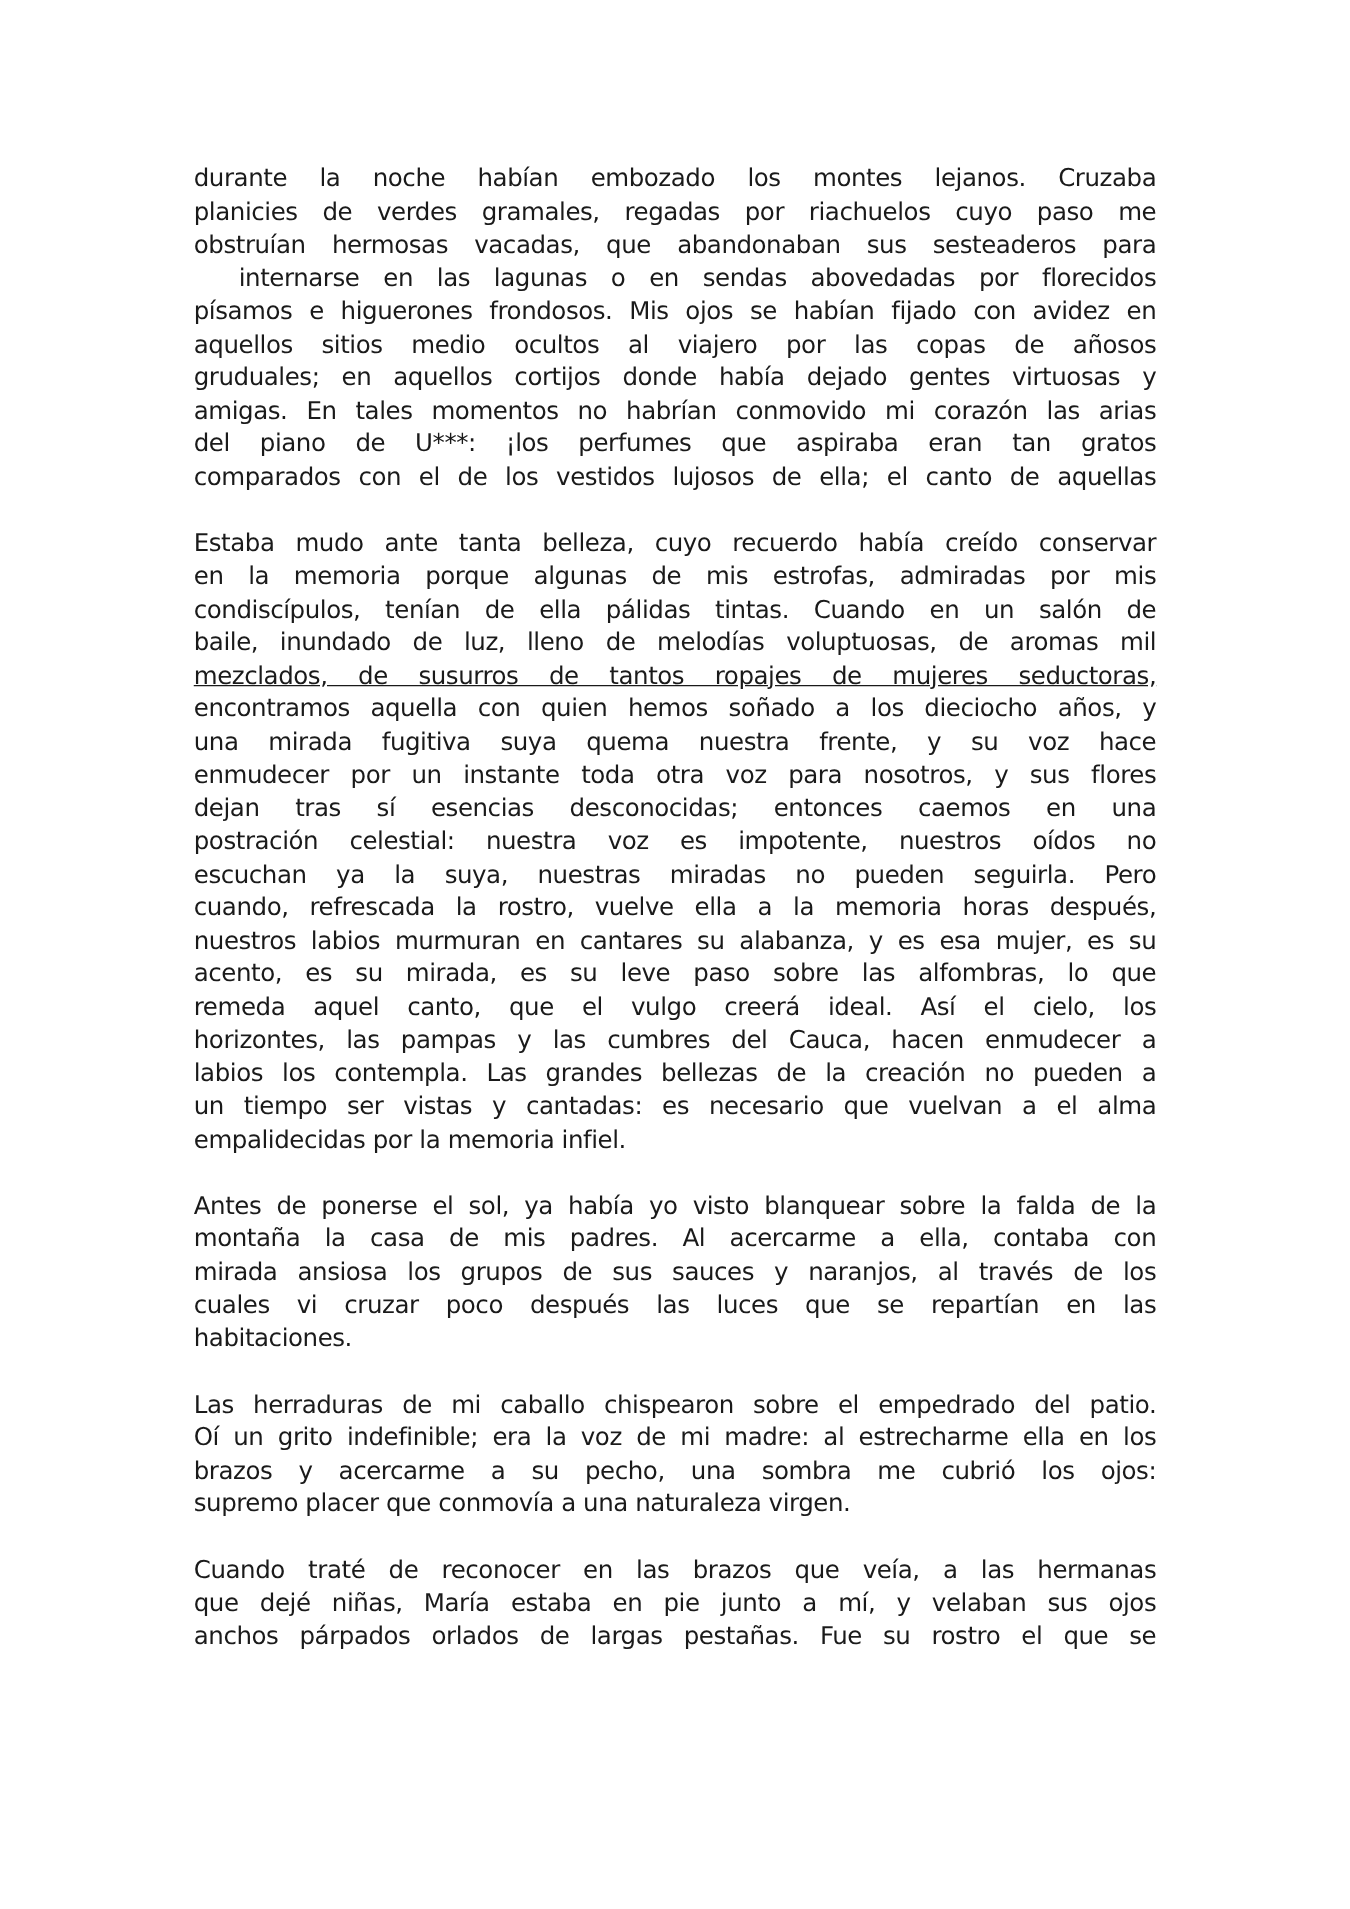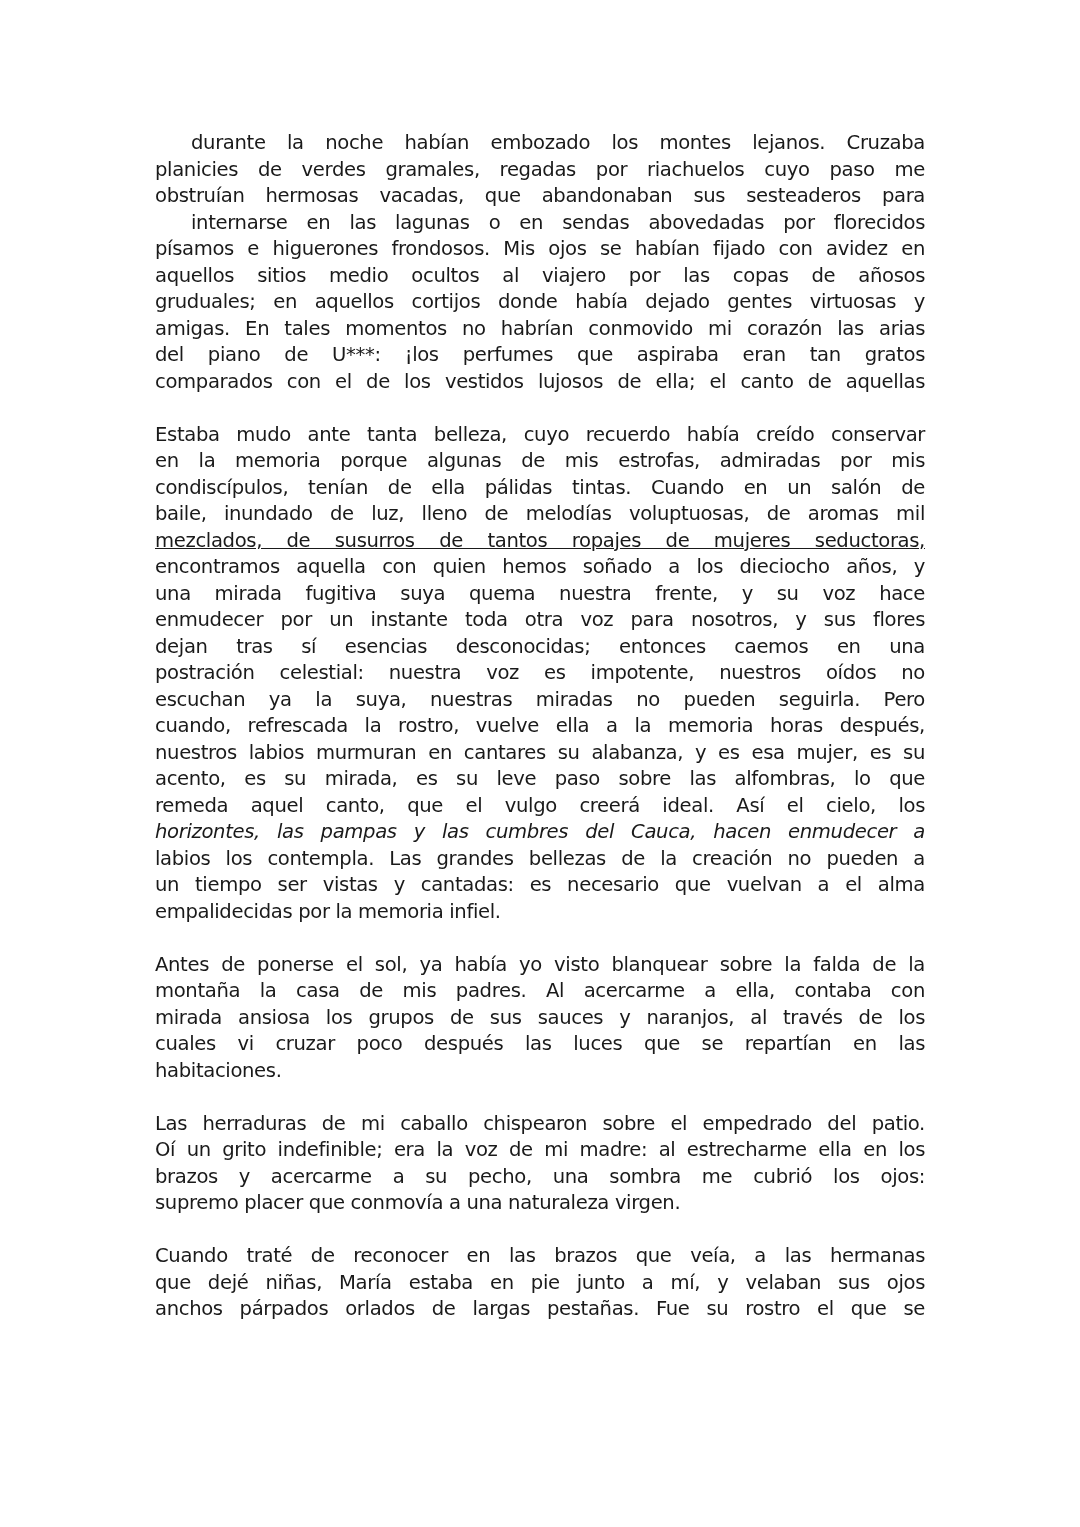--- a/index.html
+++ b/index.html
@@ -17,21 +17,21 @@
     overflow: visible;
   }
   .line.last { text-align-last: left; }
 </style>
 </head>
 <body>
 
 <div class="page">
 
   <div class="para">
-    <span class="line" style="white-space: nowrap; display: block; word-spacing: 0px; margin-left: 36px;"><span style="white-space: nowrap; word-spacing: 0px;">durante la noche habían embozado los montes lejanos. Cruzaba</span></span>
+    <span class="line" style="white-space: nowrap; display: block; word-spacing: 0px;"><span style="white-space: nowrap; word-spacing: 0px;">durante la noche habían embozado los montes lejanos. Cruzaba</span></span>
     <span class="line" style="white-space: nowrap; display: block; word-spacing: 0px;"><span style="white-space: nowrap; word-spacing: 0px;">planicies de verdes gramales, regadas por riachuelos cuyo paso me</span></span>
     <span class="line" style="white-space: nowrap; display: block; word-spacing: 0px;"><span style="white-space: nowrap; word-spacing: 0px;">obstruían hermosas vacadas, que abandonaban sus sesteaderos para</span></span>
     <span class="line" style="white-space: nowrap; display: block; word-spacing: 0px;"><span style="white-space: nowrap; word-spacing: 0px; margin-left: 36px;">internarse en las lagunas o en sendas abovedadas por florecidos</span></span>
     <span class="line" style="white-space: nowrap; display: block; word-spacing: 0px;"><span style="white-space: nowrap; word-spacing: 0px;">písamos e higuerones frondosos. Mis ojos se habían fijado con avidez en</span></span>
     <span class="line" style="white-space: nowrap; display: block; word-spacing: 0px;"><span style="white-space: nowrap; word-spacing: 0px;">aquellos sitios medio ocultos al viajero por las copas de añosos</span></span>
     <span class="line" style="white-space: nowrap; display: block; word-spacing: 0px;"><span style="white-space: nowrap; word-spacing: 0px;">gruduales; en aquellos cortijos donde había dejado gentes virtuosas y</span></span>
     <span class="line" style="white-space: nowrap; display: block; word-spacing: 0px;"><span style="white-space: nowrap; word-spacing: 0px;">amigas. En tales momentos no habrían conmovido mi corazón las arias</span></span>
     <span class="line" style="white-space: nowrap; display: block; word-spacing: 0px;"><span style="white-space: nowrap; word-spacing: 0px;">del piano de U***: ¡los perfumes que aspiraba eran tan gratos</span></span>
     <span class="line" style="white-space: nowrap; display: block; word-spacing: 0px;"><span style="white-space: nowrap; word-spacing: 0px;">comparados con el de los vestidos lujosos de ella; el canto de aquellas</span></span>
   </div>
@@ -45,21 +45,21 @@
     <span class="line" style="white-space: nowrap; display: block; word-spacing: 0px;"><span style="white-space: nowrap; word-spacing: 0px;">encontramos aquella con quien hemos soñado a los dieciocho años, y</span></span>
     <span class="line" style="white-space: nowrap; display: block; word-spacing: 0px;"><span style="white-space: nowrap; word-spacing: 0px;">una mirada fugitiva suya quema nuestra frente, y su voz hace</span></span>
     <span class="line" style="white-space: nowrap; display: block; word-spacing: 0px;"><span style="white-space: nowrap; word-spacing: 0px;">enmudecer por un instante toda otra voz para nosotros, y sus flores</span></span>
     <span class="line" style="white-space: nowrap; display: block; word-spacing: 0px;"><span style="white-space: nowrap; word-spacing: 0px;">dejan tras sí esencias desconocidas; entonces caemos en una</span></span>
     <span class="line" style="white-space: nowrap; display: block; word-spacing: 0px;"><span style="white-space: nowrap; word-spacing: 0px;">postración celestial: nuestra voz es impotente, nuestros oídos no</span></span>
     <span class="line" style="white-space: nowrap; display: block; word-spacing: 0px;"><span style="white-space: nowrap; word-spacing: 0px;">escuchan ya la suya, nuestras miradas no pueden seguirla. Pero</span></span>
     <span class="line" style="white-space: nowrap; display: block; word-spacing: 0px;"><span style="white-space: nowrap; word-spacing: 0px;">cuando, refrescada la rostro, vuelve ella a la memoria horas después,</span></span>
     <span class="line" style="white-space: nowrap; display: block; word-spacing: 0px;"><span style="white-space: nowrap; word-spacing: 0px;">nuestros labios murmuran en cantares su alabanza, y es esa mujer, es su</span></span>
     <span class="line" style="white-space: nowrap; display: block; word-spacing: 0px;"><span style="white-space: nowrap; word-spacing: 0px;">acento, es su mirada, es su leve paso sobre las alfombras, lo que</span></span>
     <span class="line" style="white-space: nowrap; display: block; word-spacing: 0px;"><span style="white-space: nowrap; word-spacing: 0px;">remeda aquel canto, que el vulgo creerá ideal. Así el cielo, los</span></span>
-    <span class="line" style="white-space: nowrap; display: block; word-spacing: 0px;"><span style="white-space: nowrap; word-spacing: 0px; font-style: italic;">horizontes, las pampas y las cumbres del Cauca, hacen enmudecer a</span></span>
+    <span class="line" style="white-space: nowrap; display: block; word-spacing: 0px;"><span style="white-space: nowrap; word-spacing: 0px;">horizontes, las pampas y las cumbres del Cauca, hacen enmudecer a</span></span>
     <span class="line" style="white-space: nowrap; display: block; word-spacing: 0px;"><span style="white-space: nowrap; word-spacing: 0px;">labios los contempla. Las grandes bellezas de la creación no pueden a</span></span>
     <span class="line" style="white-space: nowrap; display: block; word-spacing: 0px;"><span style="white-space: nowrap; word-spacing: 0px;">un tiempo ser vistas y cantadas: es necesario que vuelvan a el alma</span></span>
     <span class="line last" style="white-space: nowrap; display: block; word-spacing: 0px;"><span style="white-space: nowrap;">empalidecidas por la memoria infiel.</span></span>
   </div>
 
   <div class="para">
     <span class="line" style="white-space: nowrap; display: block; word-spacing: 0px;"><span style="white-space: nowrap; word-spacing: 0px;">Antes de ponerse el sol, ya había yo visto blanquear sobre la falda de la</span></span>
     <span class="line" style="white-space: nowrap; display: block; word-spacing: 0px;"><span style="white-space: nowrap; word-spacing: 0px;">montaña la casa de mis padres. Al acercarme a ella, contaba con</span></span>
     <span class="line" style="white-space: nowrap; display: block; word-spacing: 0px;"><span style="white-space: nowrap; word-spacing: 0px;">mirada ansiosa los grupos de sus sauces y naranjos, al través de los</span></span>
     <span class="line" style="white-space: nowrap; display: block; word-spacing: 0px;"><span style="white-space: nowrap; word-spacing: 0px;">cuales vi cruzar poco después las luces que se repartían en las</span></span>

